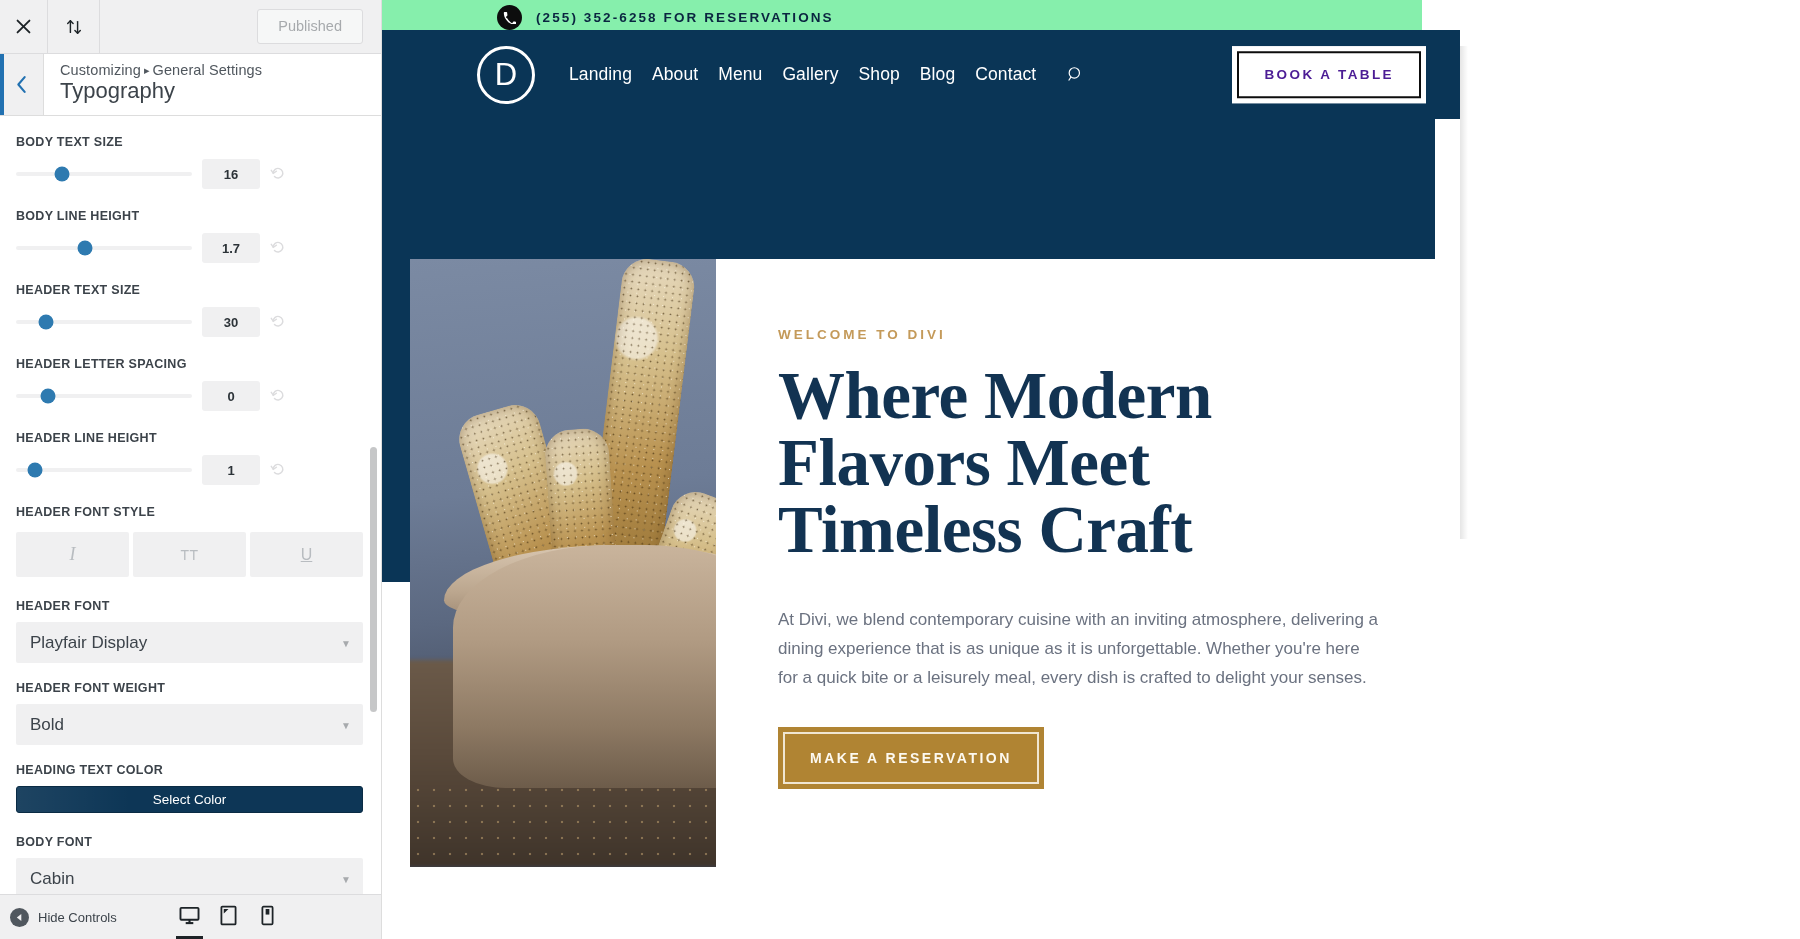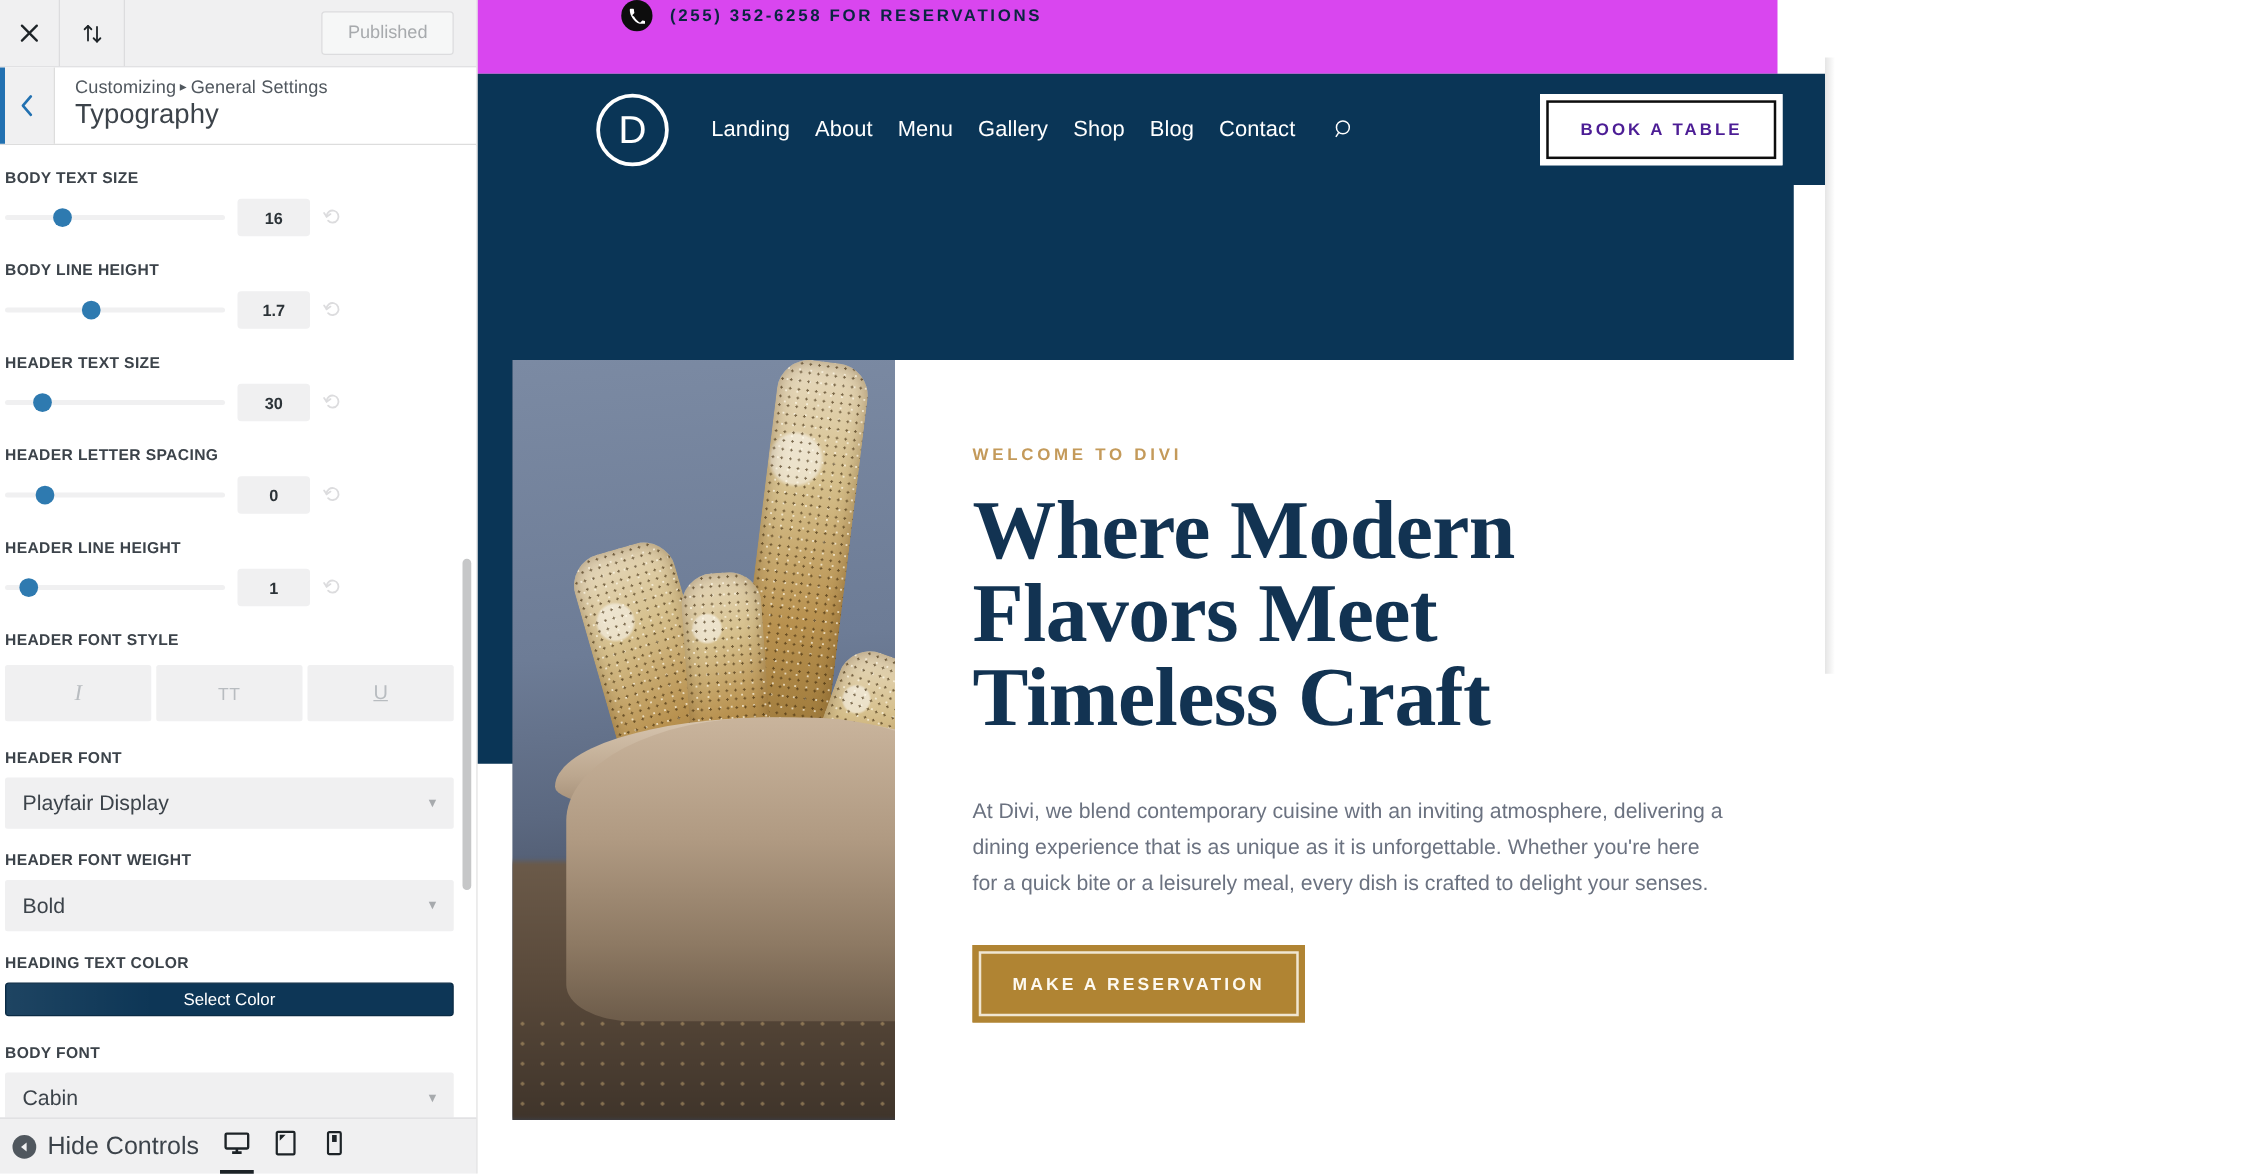--- a/index.html
+++ b/index.html
@@ -74,21 +74,21 @@
   .sb-back svg { display:block; }
   .sb-titles { padding: 8px 0 0 16px; flex: 1; }
   .sb-crumb { font-size: 14.5px; color: #50575e; letter-spacing: .1px; }
   .sb-crumb .sep { margin: 0 3px; font-size: 11px; position: relative; top: -1px; }
   .sb-section-title { font-size: 22px; color: #3c434a; font-weight: 400; margin-top: -1px; line-height: 1.25; }
 
   .sb-body {
     position: absolute;
     top: 117px; bottom: 45px; left: 0; right: 0;
     overflow: hidden;
-    padding: 18px 18px 0 4px;
+    padding: 18px 18px 0 16px;
     background: #fff;
   }
   .sb-scrollbar {
     position: absolute;
     right: 4px; top: 330px;
     width: 7px; height: 265px;
     background: #c6c7c8;
     border-radius: 4px;
   }
 
@@ -187,43 +187,43 @@
     border-top: 1px solid #dcdcde;
     display: flex; align-items: center;
     padding-left: 10px;
   }
   .hide-ctrl { display: flex; align-items: center; gap: 9px; cursor: pointer; }
   .hide-ctrl .circ {
     width: 19px; height: 19px; border-radius: 50%;
     background: #50575e;
     display: flex; align-items: center; justify-content: center;
   }
-  .hide-ctrl .lbl { font-size: 20px; color: #3c434a; }
+  .hide-ctrl .lbl { font-size: 13px; color: #3c434a; }
   .dev-btns { position: absolute; left: 170px; display: flex; gap: 0; height: 45px; align-items: stretch; }
   .dev-btn {
     width: 39px; display: flex; align-items: center; justify-content: center;
     cursor: pointer; position: relative; color: #1d2327;
   }
   .dev-btn.active::after {
     content:""; position:absolute; left:6px; right:6px; bottom:0; height:4px; background:#1d2327;
   }
 
   
   .preview {
     position: absolute;
     left: 322px; top: 0;
     width: 1478px; height: 939px;
     background: #ffffff;
     overflow: hidden;
   }
 
   .site-topbar {
-    height: 59px;
-    background: #d946ef;
-    display: flex; align-items: flex-start;
+    height: 30px;
+    background: #86efac;
+    display: flex; align-items: flex-end;
     width: 1100px;
   }
   .site-topbar .inner { display: flex; align-items: center; gap: 14px; margin-left: 175px; }
   .phone-circle {
     width: 25px; height: 25px; border-radius: 50%;
     background: #0d0d0d;
     display: flex; align-items: center; justify-content: center;
   }
   .topbar-text {
     font-size: 13.5px; font-weight: bold; color: #0a2540;

